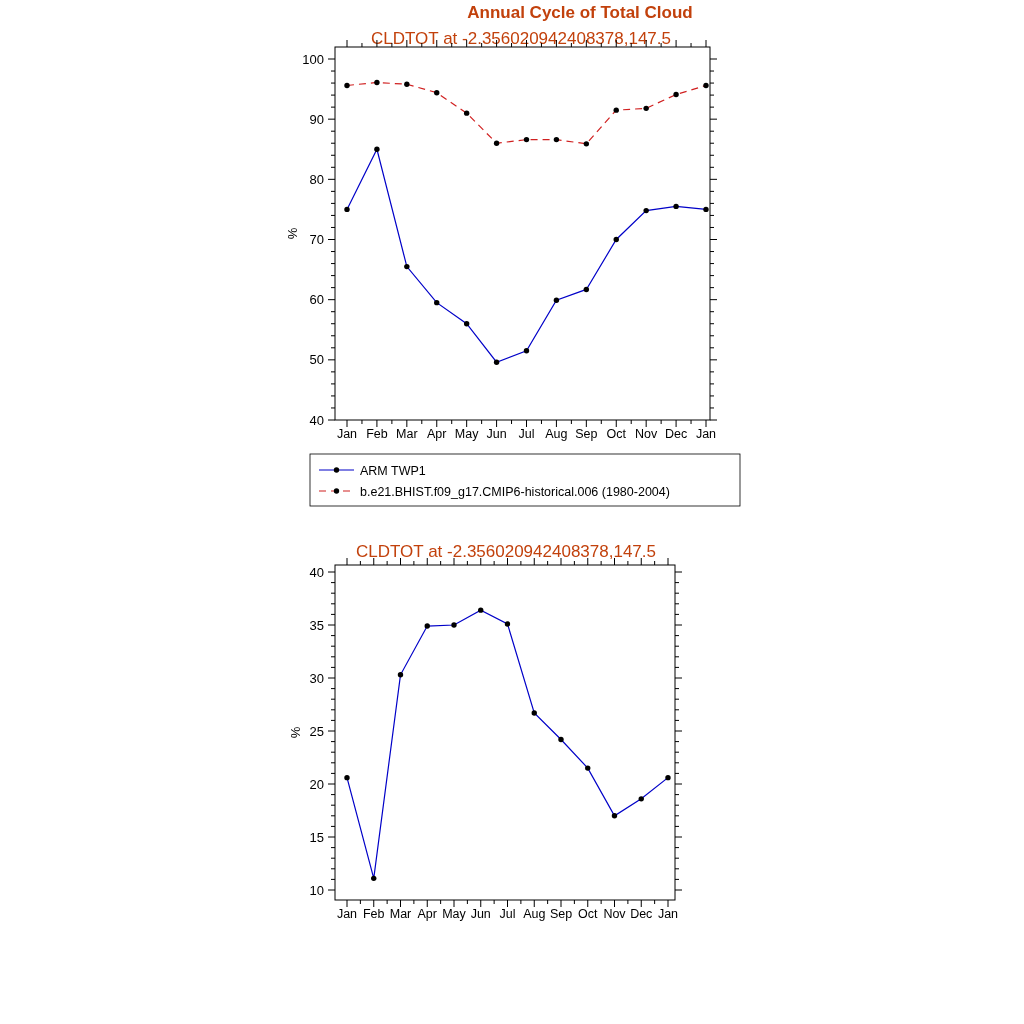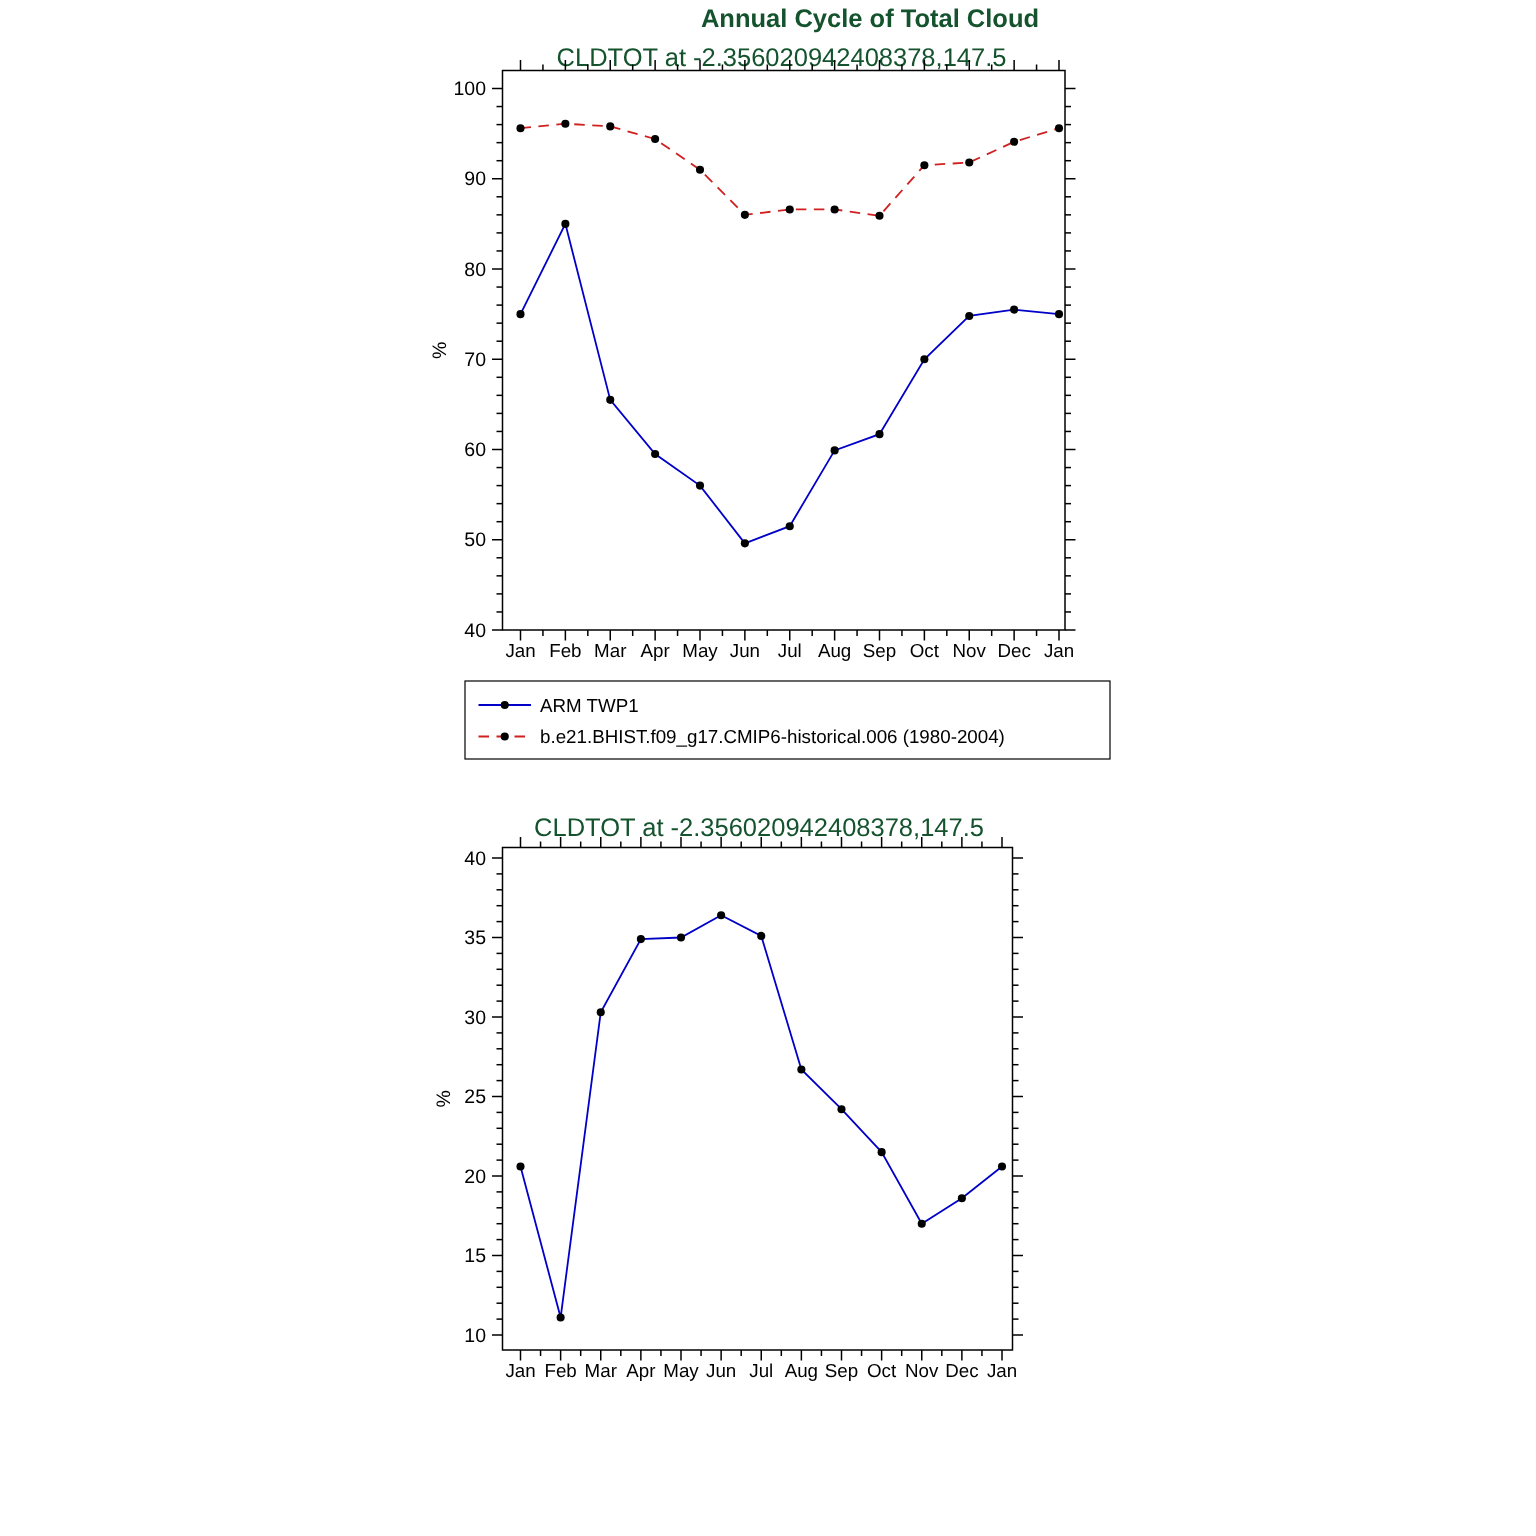--- a/index.html
+++ b/index.html
@@ -1,17 +1,17 @@
 <!DOCTYPE html>
 <html><head>
 <meta charset="utf-8">
 <style>
   html,body{margin:0;padding:0;background:#ffffff;}
   .page{position:relative;width:1024px;height:1024px;background:#ffffff;
-        font-family:"Liberation Sans",sans-serif;color:#14532d;overflow:hidden;text-align:center;}
+        font-family:"Liberation Sans",sans-serif;color:#c2410c;overflow:hidden;text-align:center;}
   .fig-title{position:absolute;transform:translateX(-50%);font-weight:bold;
              font-size:17px;white-space:nowrap;}
   .fig-subtitle{position:absolute;transform:translateX(-50%);
                 font-size:17px;white-space:nowrap;}
   .t1{left:580px;top:3px;}
   .s1{left:521px;top:29px;}
   .t2{left:510px;top:515px;}
   .s2{left:506px;top:542px;}
   svg.plots{position:absolute;left:0;top:0;}
 </style>

